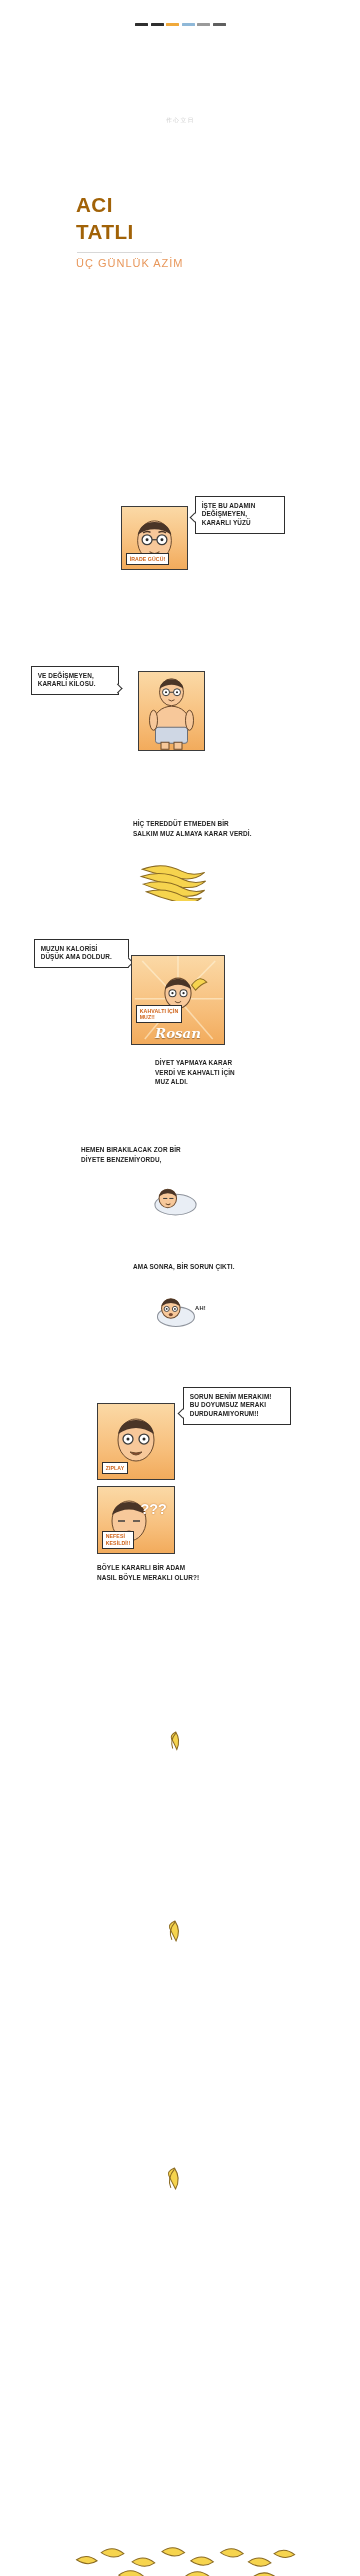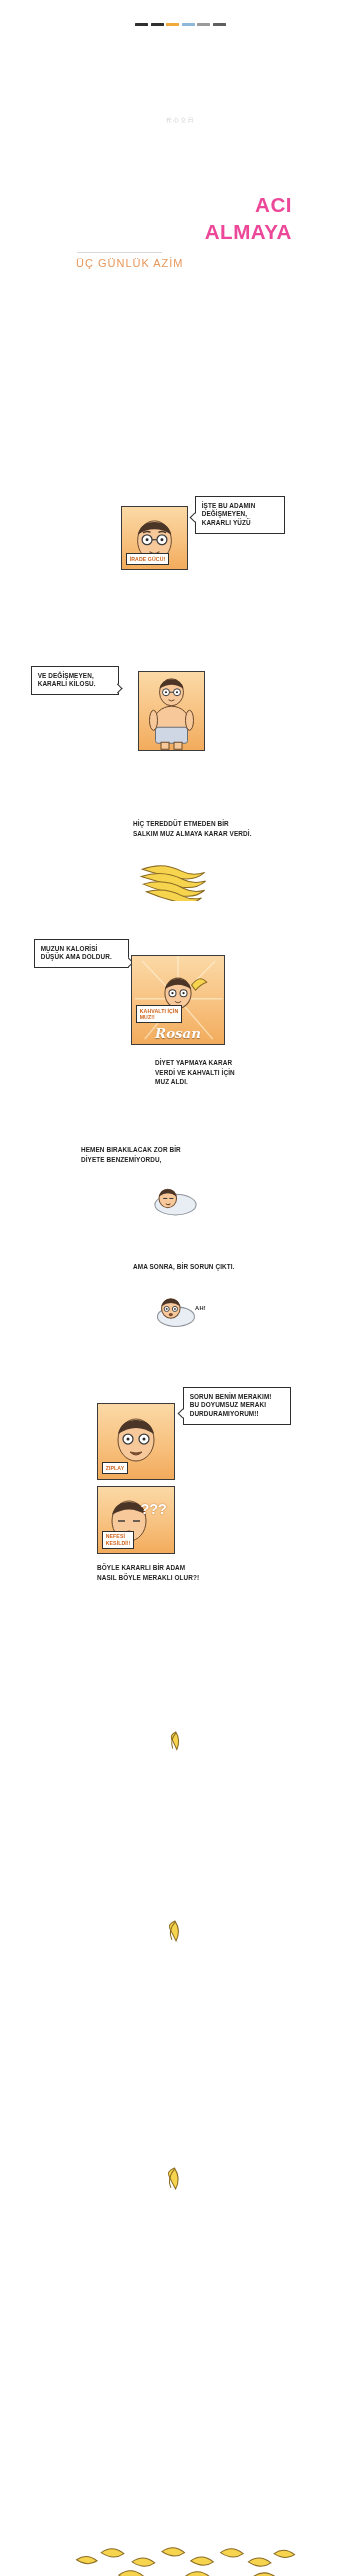--- a/index.html
+++ b/index.html
@@ -56,22 +56,21 @@
     position: absolute;
     top: 191px;
     left: 76px;
     width: 216px;
   }
   .title-line {
     font-size: 20.6px;
     font-weight: 700;
     letter-spacing: 0.5px;
     line-height: 1.32;
-    color: #ec4899;
-    text-align: right;
+    color: #a16207;
   }
   .title-rule {
     width: 85px;
     height: 0.5px;
     background: #d8d8d8;
     margin: 6.2px 0 5.2px 1px;
   }
   .subtitle {
     font-size: 11px;
     letter-spacing: 1px;
@@ -157,21 +156,21 @@
     <span class="seg" style="background:#f0a93a"></span>
     <span class="seg" style="background:#8fb8d8"></span>
     <span class="seg" style="background:#9a9a9a"></span>
     <span class="seg" style="background:#5f5f5f"></span>
   </div>
 
   <div class="studio-mark">作心立日</div>
 
   <div class="title-block">
     <div class="title-line">ACI</div>
-    <div class="title-line">ALMAYA</div>
+    <div class="title-line">TATLI</div>
     <div class="title-rule"></div>
     <div class="subtitle">ÜÇ GÜNLÜK AZİM</div>
   </div>
 
   <div class="panel" style="left:121px; top:506px; width:67px; height:64px;">
     <div class="sky"></div>
     <svg class="char-svg" viewBox="0 0 130 125" style="position:absolute; inset:0; width:100%; height:100%;">
       <ellipse cx="65" cy="68" rx="34" ry="40" fill="#f7c89a" stroke="#6b4a2d" stroke-width="2"></ellipse>
       <path d="M31 56 q34 -22 68 0 q-6 -26 -34 -26 q-28 0 -34 26 z" fill="#4a3527"></path>
       <circle cx="50" cy="66" r="10" fill="#fff" stroke="#3c3c3c" stroke-width="2.5"></circle>

